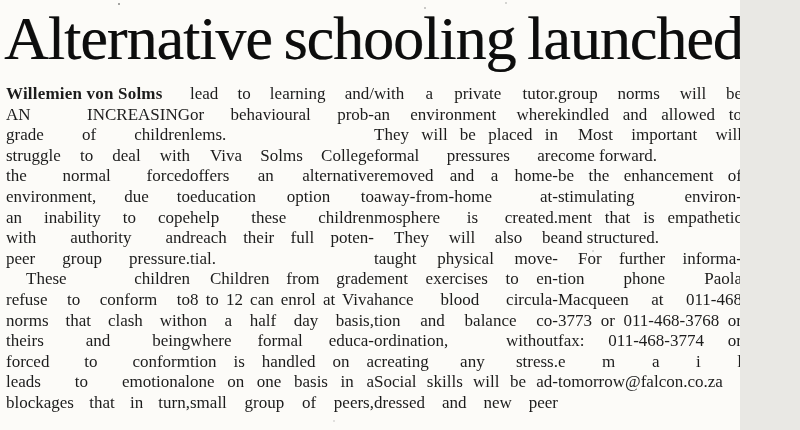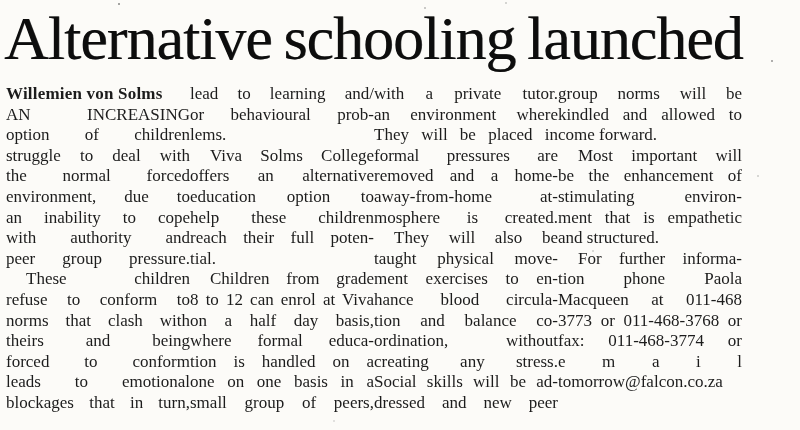--- a/index.html
+++ b/index.html
@@ -2,21 +2,21 @@
 <html><head>
 <meta charset="utf-8">
 <style>
   html, body {
     margin: 0;
     padding: 0;
     background: #e9e8e4;
   }
   #page {
     position: relative;
-    width: 800px;
+    width: 740px;
     height: 430px;
     background: #fcfbf8;
     overflow: hidden;
     font-family: "Liberation Serif", "DejaVu Serif", serif;
     color: #1c1c1c;
   }
   
   #specks {
     position: absolute;
     top: 0; left: 0;
@@ -80,21 +80,21 @@
 </head>
 <body>
 
 <div id="page">
   <div id="specks"></div>
   <h1 id="headline">Alternative schooling launched</h1>
   <div id="columns">
       <div class="col">
         <div class="line byline end">Willemien von Solms</div>
         <div class="line">AN INCREASING</div>
-        <div class="line">option of children</div>
+        <div class="line">grade of children</div>
         <div class="line">struggle to deal with</div>
         <div class="line">the normal forced</div>
         <div class="line">environment, due to</div>
         <div class="line">an inability to cope</div>
         <div class="line">with authority and</div>
         <div class="line">peer group pressure.</div>
         <div class="line indent">These children</div>
         <div class="line">refuse to conform to</div>
         <div class="line">norms that clash with</div>
         <div class="line">theirs and being</div>
@@ -134,22 +134,22 @@
         <div class="line">hance blood circula-</div>
         <div class="line">tion and balance co-</div>
         <div class="line">ordination, without</div>
         <div class="line">creating any stress.</div>
         <div class="line">Social skills will be ad-</div>
         <div class="line">dressed and new peer</div>
       </div>
       <div class="col">
         <div class="line">group norms will be</div>
         <div class="line">kindled and allowed to</div>
+        <div class="line indent">Most important will</div>
         <div class="line end">come forward.</div>
-        <div class="line indent">Most important will</div>
         <div class="line">be the enhancement of</div>
         <div class="line">stimulating environ-</div>
         <div class="line">ment that is empathetic</div>
         <div class="line end">and structured.</div>
         <div class="line indent">For further informa-</div>
         <div class="line">tion phone Paola</div>
         <div class="line">Macqueen at 011-468</div>
         <div class="line">3773 or 011-468-3768 or</div>
         <div class="line">fax: 011-468-3774 or</div>
         <div class="line">e m a i l</div>

